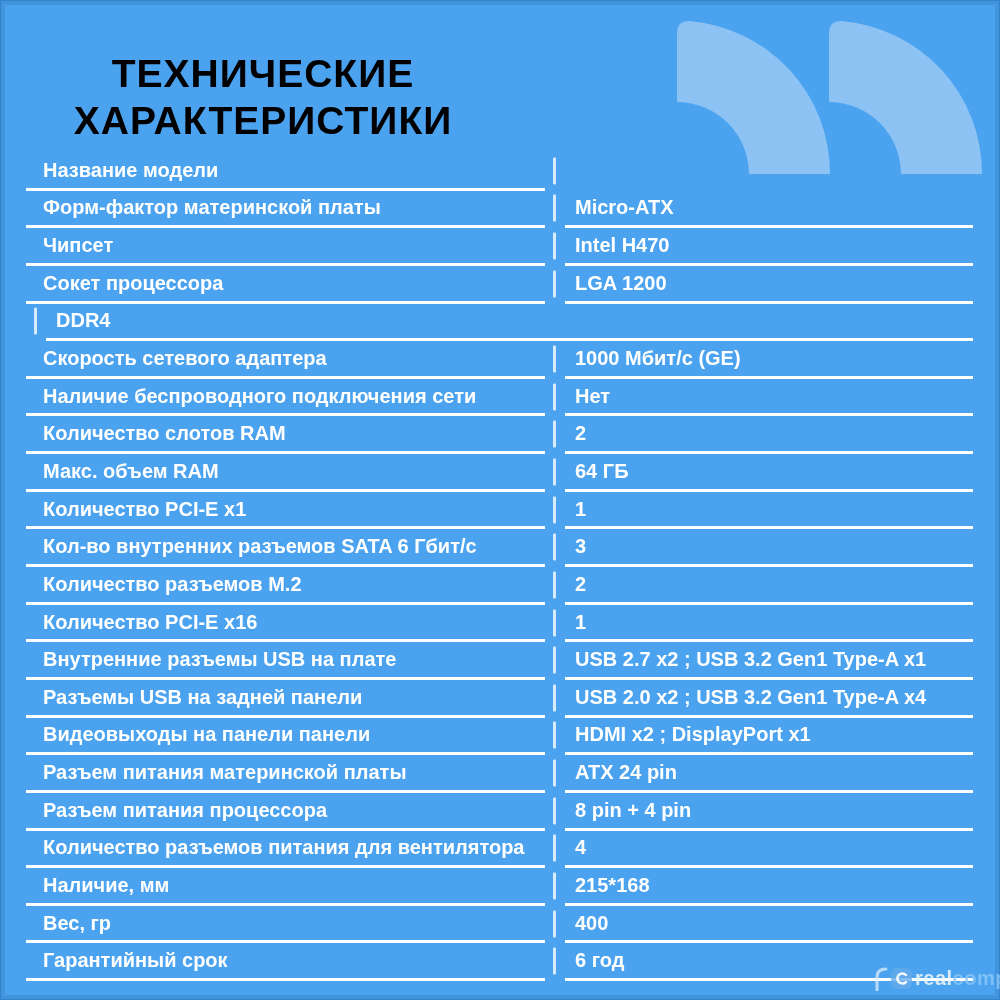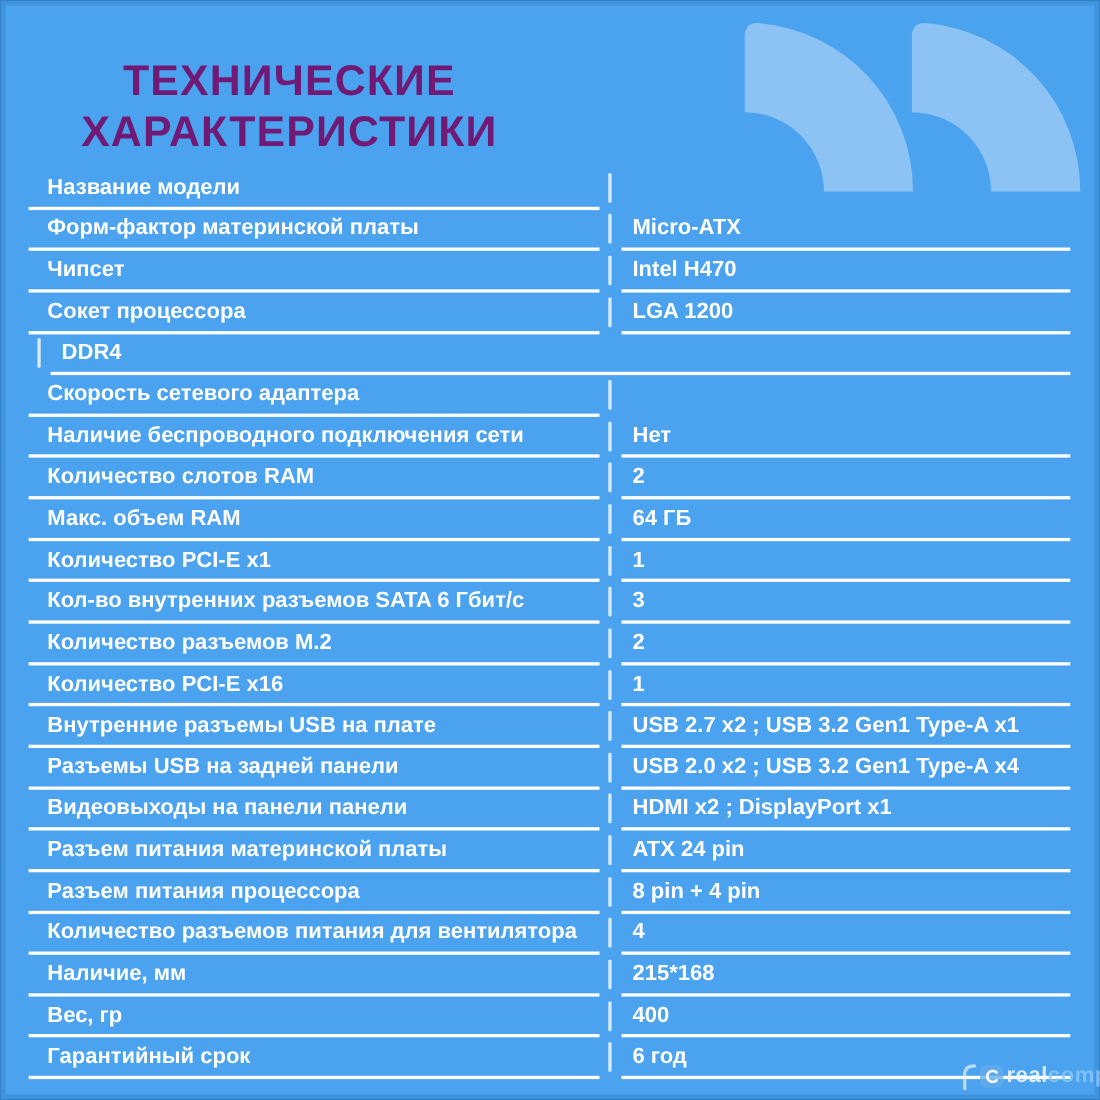--- a/index.html
+++ b/index.html
@@ -18,21 +18,21 @@
     position: absolute; inset: 0;
     box-shadow: inset 0 0 0 5px rgba(18,82,142,0.18), inset 0 0 0 1px rgba(18,82,142,0.28);
     pointer-events: none;
     z-index: 6;
   }
   .fans { position: absolute; left: 0; top: 0; z-index: 1; }
   .page-title {
     position: absolute;
     left: 28px; top: 24px; width: 470px;
     text-align: center;
-    color: #701a75;
+    color: #000000;
     font-size: 39px;
     font-weight: bold;
     line-height: 47px;
     letter-spacing: 1px;
     white-space: pre-line;
     z-index: 2;
   }
   .spec-table {
     position: absolute;
     left: 26px; top: 142px;
@@ -142,20 +142,21 @@
         <span class="tick"></span>
       </div>
       <div class="cell value">DDR4</div>
     </div>
 
     <div class="row">
       <div class="cell label">Скорость сетевого адаптера</div>
       <div class="gap">
         <span class="tick"></span>
       </div>
+      <div class="cell value">1000 Мбит/с (GE)</div>
     </div>
 
     <div class="row">
       <div class="cell label">Наличие беспроводного подключения сети</div>
       <div class="gap">
         <span class="tick"></span>
       </div>
       <div class="cell value">Нет</div>
     </div>
 

